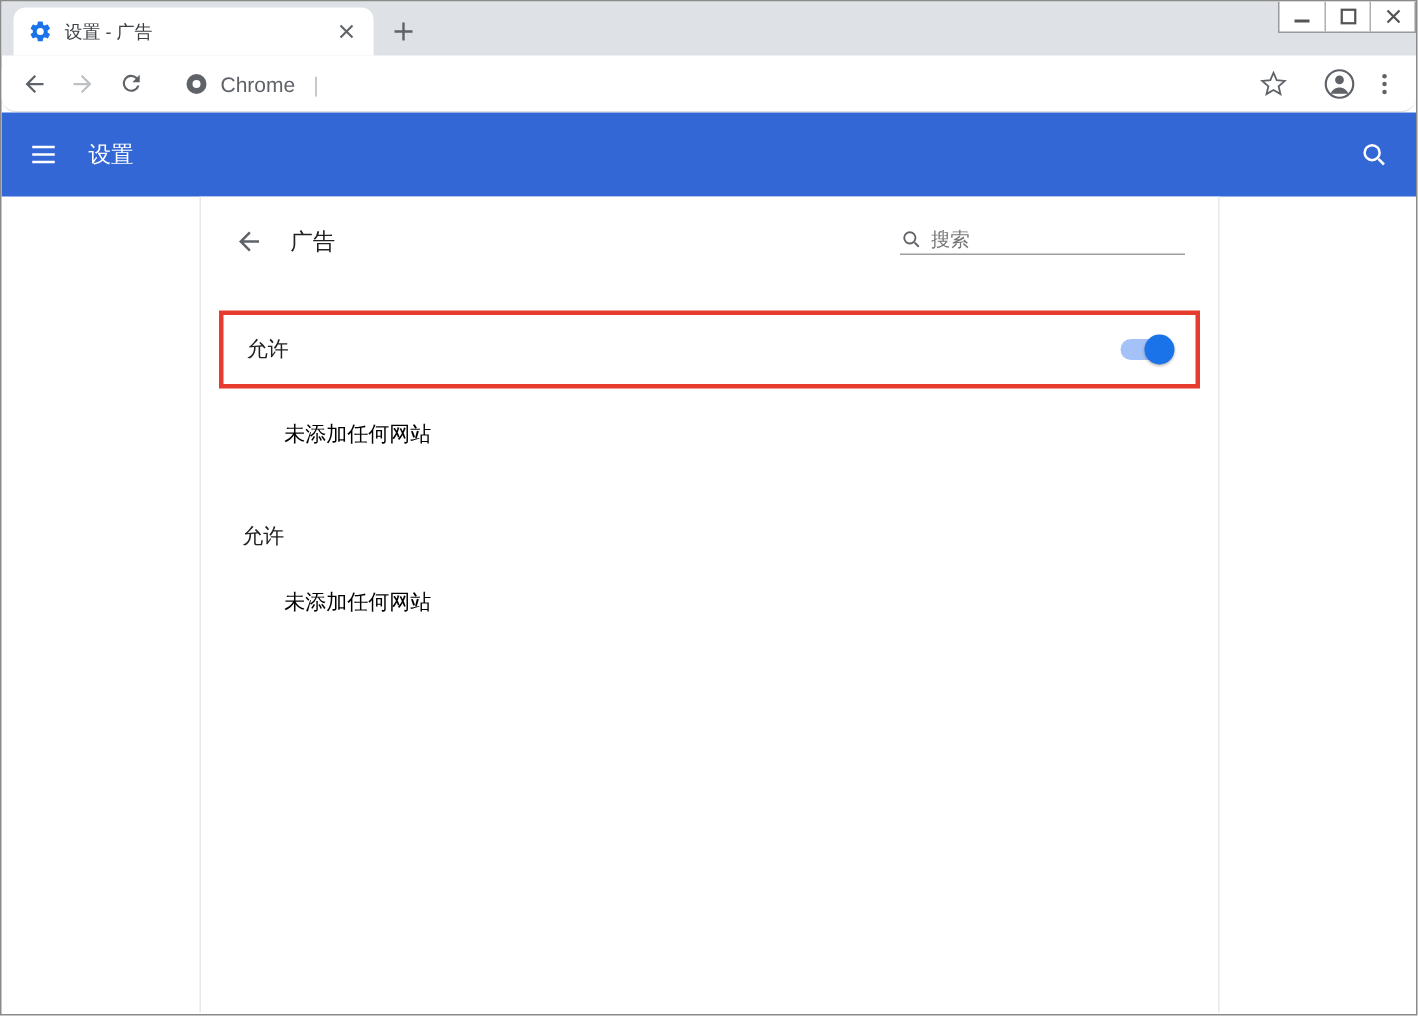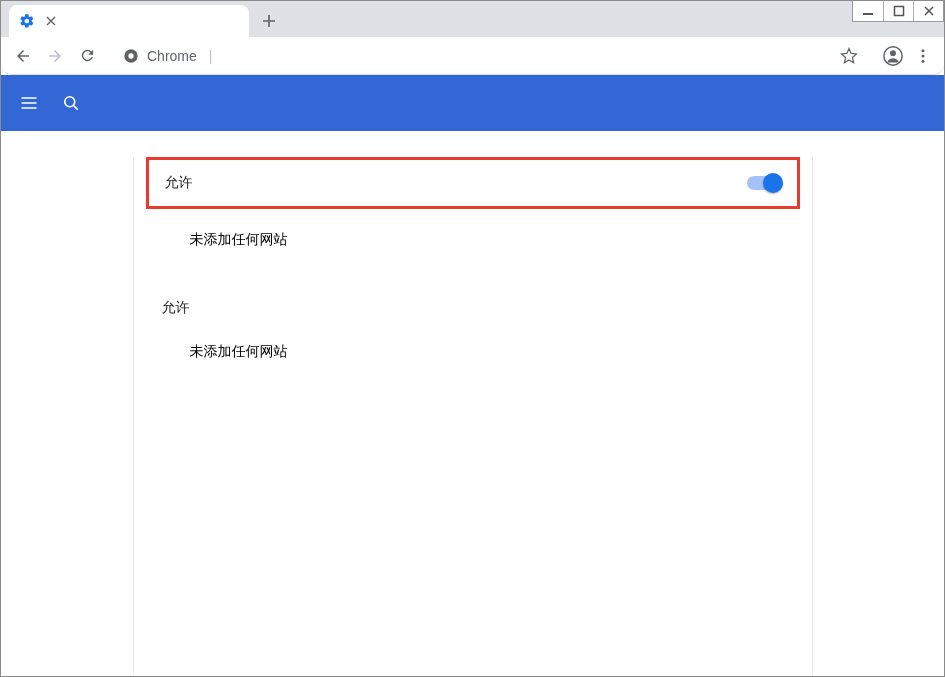--- a/index.html
+++ b/index.html
@@ -86,20 +86,21 @@
   </div>
 </div>
 
 <div class="tab-strip">
   <div class="tab">
     <span class="tab-favicon">
       <svg width="16" height="16" viewBox="0 0 24 24">
           <path fill="#1a73e8" d="M19.14,12.94a7,7,0,0,0,.05-.94,7,7,0,0,0-.05-.94l2.11-1.65a.5.5,0,0,0,.12-.64l-2-3.46a.5.5,0,0,0-.61-.22l-2.49,1a7,7,0,0,0-1.63-.94l-.38-2.65A.5.5,0,0,0,13.77,2H9.77a.5.5,0,0,0-.49.42L8.9,5.07a7,7,0,0,0-1.63.94l-2.49-1a.5.5,0,0,0-.61.22l-2,3.46a.5.5,0,0,0,.12.64L4.4,11a7,7,0,0,0-.05.94,7,7,0,0,0,.05.94L2.29,14.53a.5.5,0,0,0-.12.64l2,3.46a.5.5,0,0,0,.61.22l2.49-1a7,7,0,0,0,1.63.94l.38,2.65a.5.5,0,0,0,.49.42h4a.5.5,0,0,0,.49-.42l.38-2.65a7,7,0,0,0,1.63-.94l2.49,1a.5.5,0,0,0,.61-.22l2-3.46a.5.5,0,0,0-.12-.64ZM11.77,15.5A3.5,3.5,0,1,1,15.27,12,3.5,3.5,0,0,1,11.77,15.5Z"></path>
         </svg>
     </span>
+    <span class="tab-title">设置 - 广告</span>
     <span class="tab-close">
       <svg width="10" height="10" viewBox="0 0 10 10">
           <path d="M1 1 L9 9 M9 1 L1 9" stroke="#5f6368" stroke-width="1.4"></path>
         </svg>
     </span>
   </div>
   <div class="new-tab">
     <svg width="14" height="14" viewBox="0 0 14 14">
         <path d="M7 1 V13 M1 7 H13" stroke="#5f6368" stroke-width="1.6"></path>
       </svg>
@@ -153,31 +154,49 @@
       </svg>
   </div>
 </div>
 
 <div class="app-header">
   <div class="hamburger">
     <svg width="20" height="20" viewBox="0 0 24 24">
         <path d="M3 6h18M3 12h18M3 18h18" stroke="#fff" stroke-width="2"></path>
       </svg>
   </div>
+  <div class="app-title">设置</div>
   <div class="header-search">
     <svg width="20" height="20" viewBox="0 0 24 24">
         <circle cx="10.5" cy="10.5" r="6" fill="none" stroke="#fff" stroke-width="2"></circle>
         <path d="M20 20l-4.5-4.5" stroke="#fff" stroke-width="2"></path>
       </svg>
   </div>
 </div>
 
 <div class="content-scroll">
   <div class="content-card">
 
+    <div class="page-head">
+      <div class="back-arrow">
+        <svg width="20" height="20" viewBox="0 0 24 24">
+            <path d="M20 11H7.83l5.59-5.59L12 4l-8 8 8 8 1.41-1.41L7.83 13H20z" fill="#5f6368"></path>
+          </svg>
+      </div>
+      <div class="page-title">广告</div>
+      <div class="search-box">
+        <span class="search-icon-sm">
+          <svg width="15" height="15" viewBox="0 0 24 24">
+              <circle cx="10.5" cy="10.5" r="6" fill="none" stroke="#5f6368" stroke-width="2"></circle>
+              <path d="M20 20l-4.5-4.5" stroke="#5f6368" stroke-width="2"></path>
+            </svg>
+        </span>
+        <input type="text" placeholder="搜索" style="">
+      </div>
+    </div>
 
     <div class="highlight-row">
       <div class="row-label">允许</div>
       <div class="toggle">
         <div class="knob"></div>
       </div>
     </div>
 
     <div class="section">
       <div class="empty-text">未添加任何网站</div>

